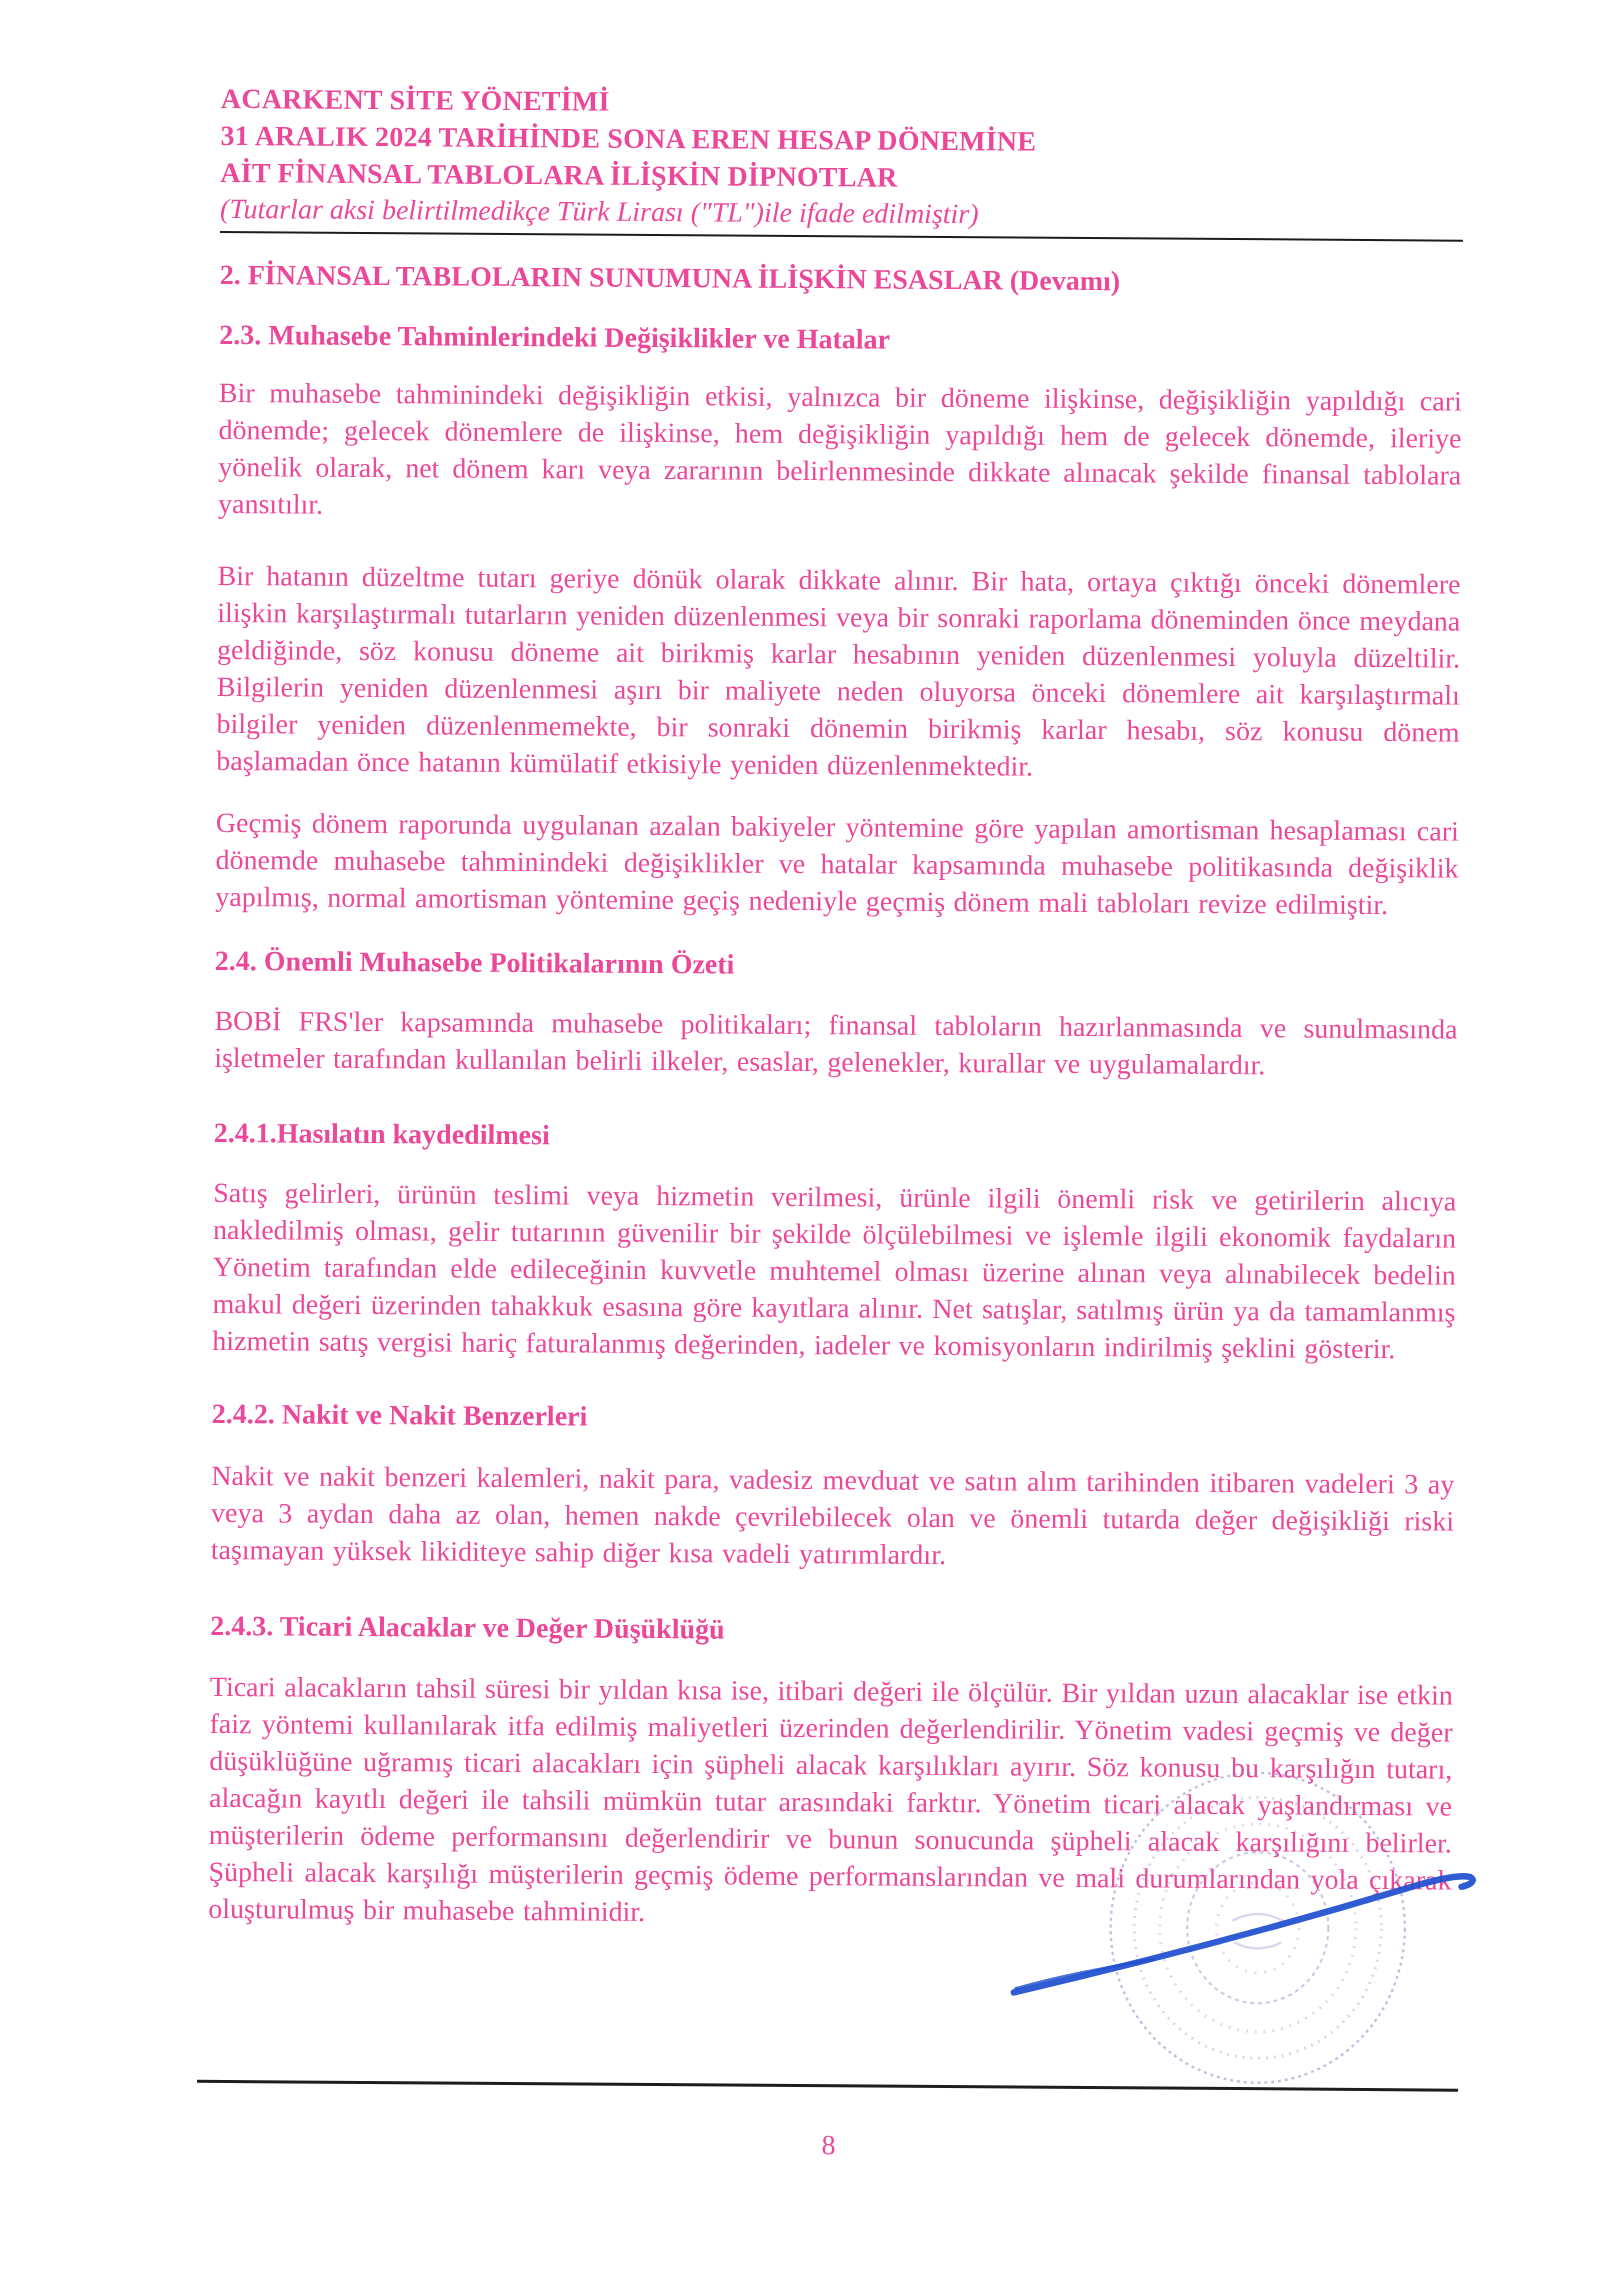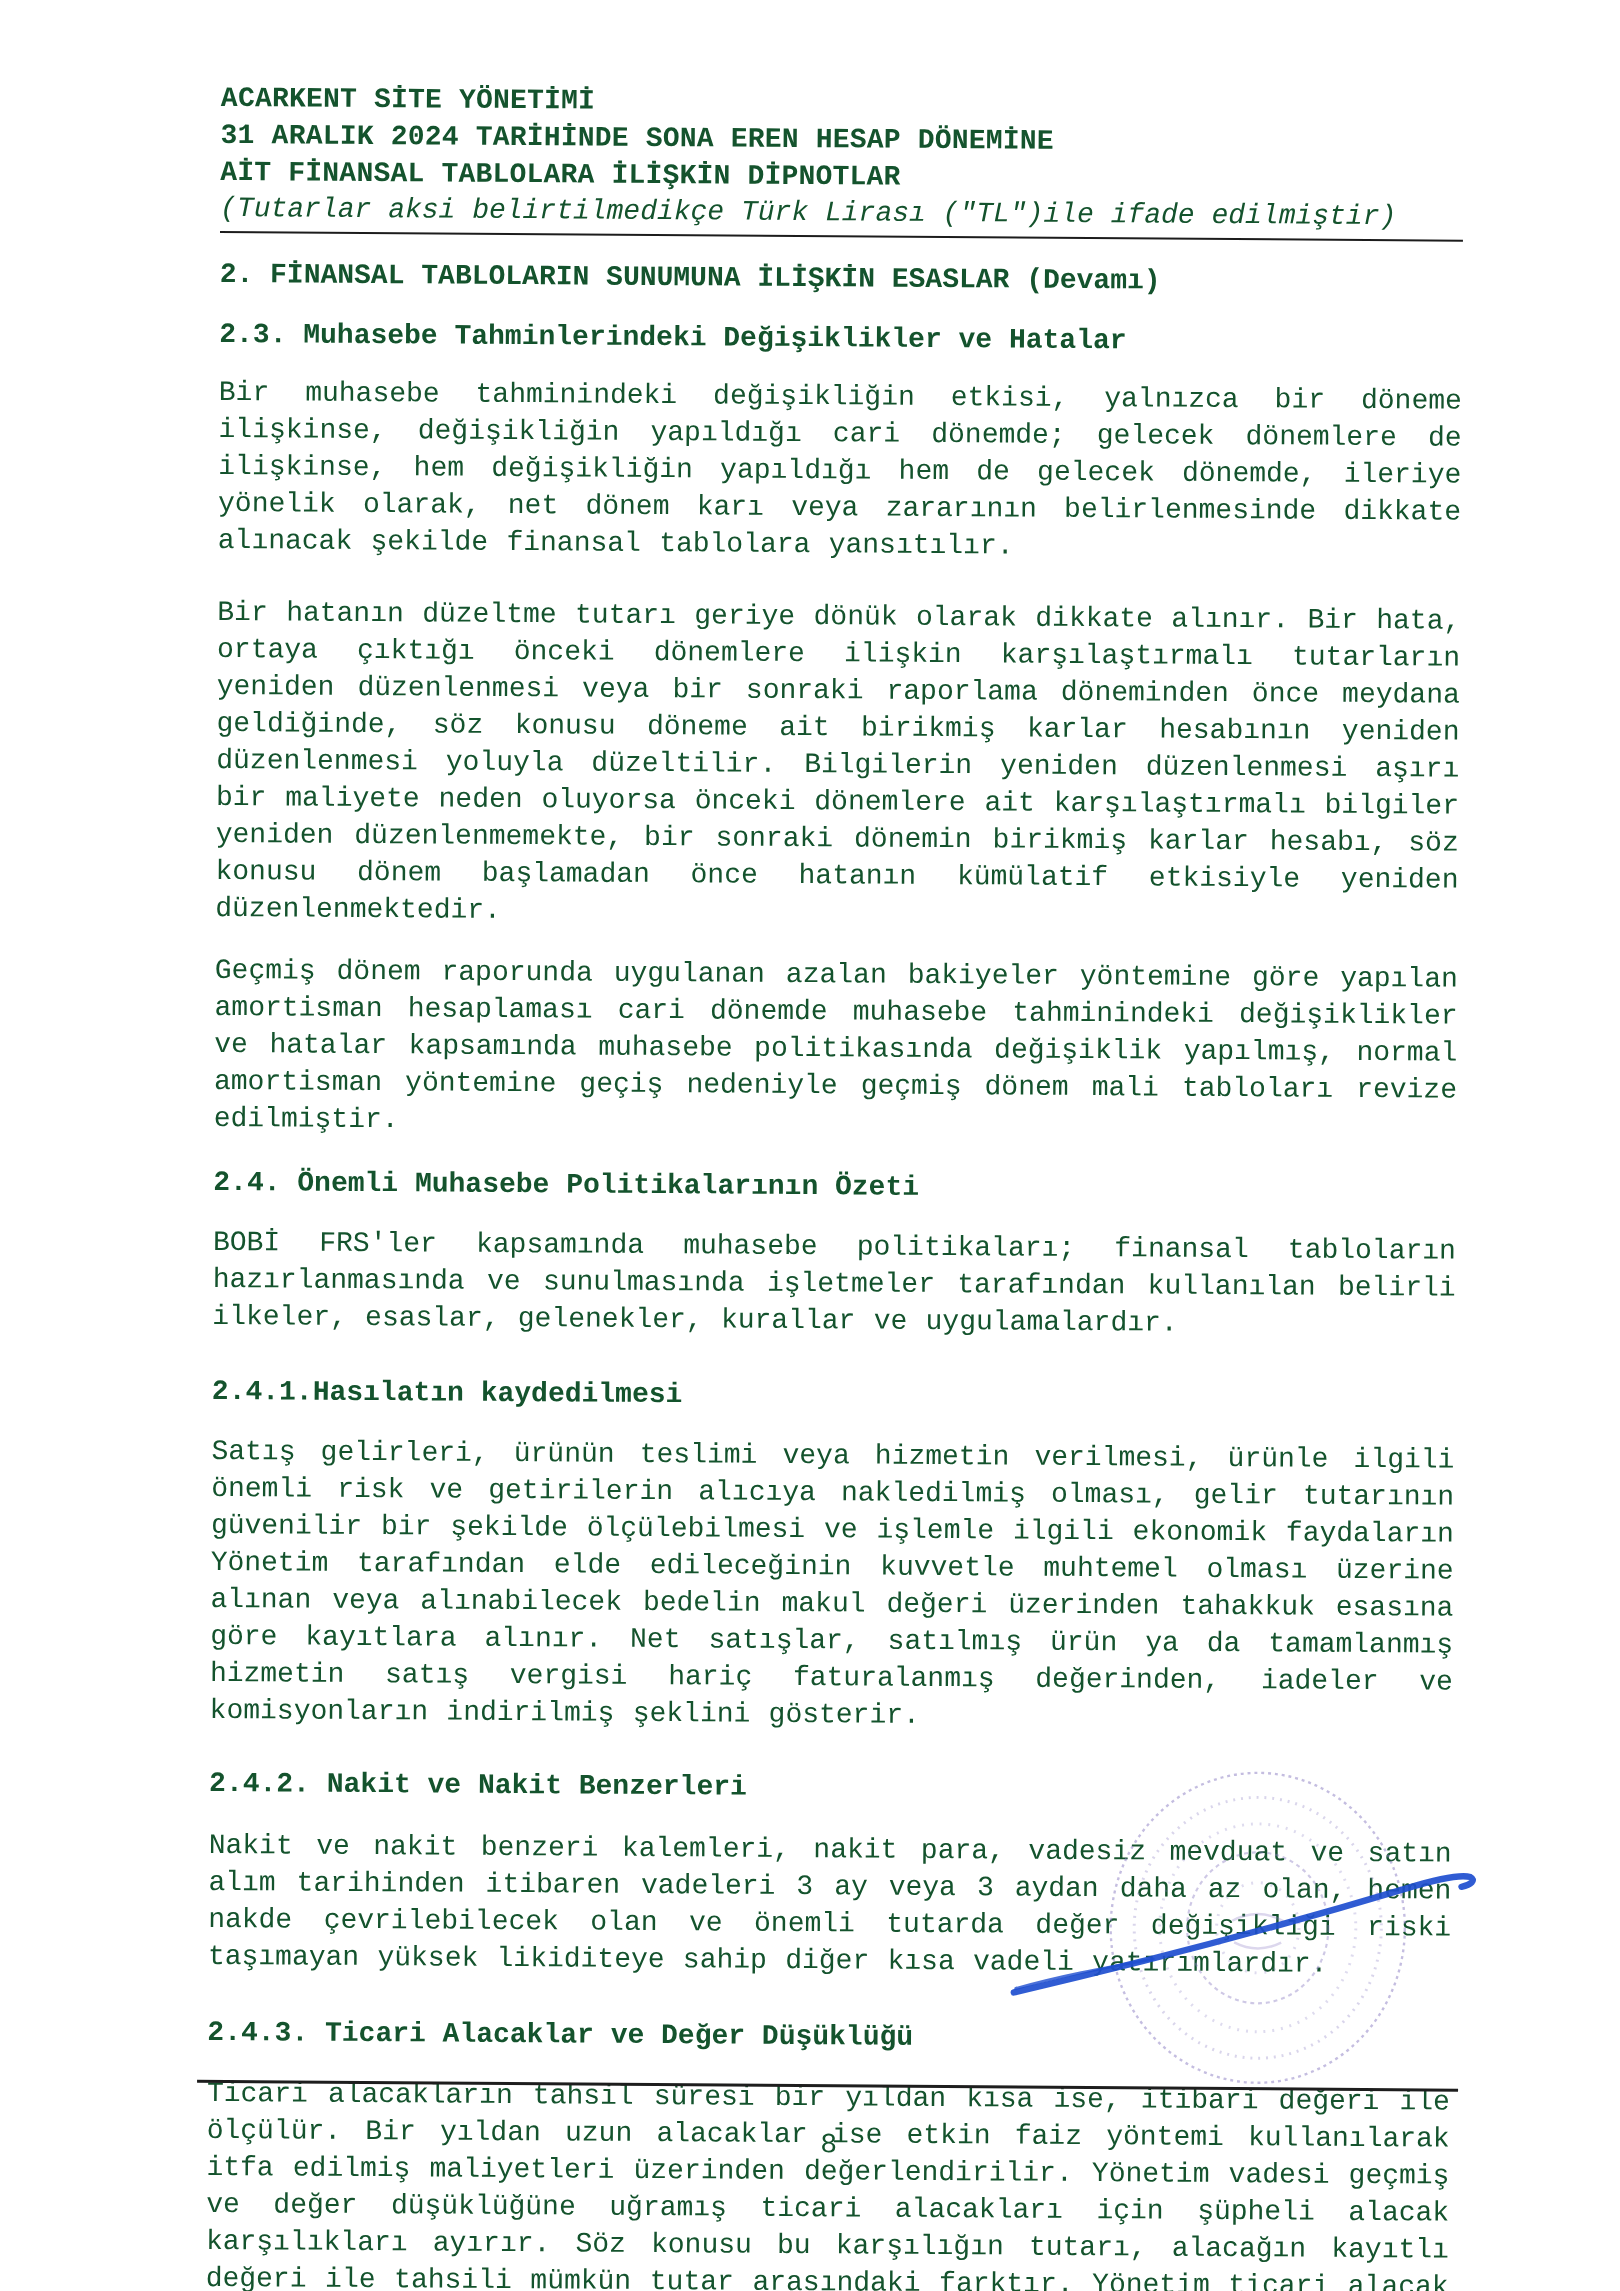--- a/index.html
+++ b/index.html
@@ -1,22 +1,22 @@
 <!DOCTYPE html>
 <html><head>
 <meta charset="utf-8">
 <style>
   html,body{margin:0;padding:0;background:#e8e8e8;}
   #sheet{
     position:relative;
     width:1620px;height:2292px;
     background:#ffffff;
     overflow:hidden;
-    font-family:Liberation Mono, monospace;
-    color:#14532d;
+    font-family:Liberation Serif, serif;
+    color:#ec4899;
   }
   
   #scan{
     position:absolute;inset:0;
     transform:rotate(0.4deg);
     transform-origin:225px 88px;
   }
   #content{
     position:absolute;left:221px;top:0;width:1243px;
     padding-top:80px;

